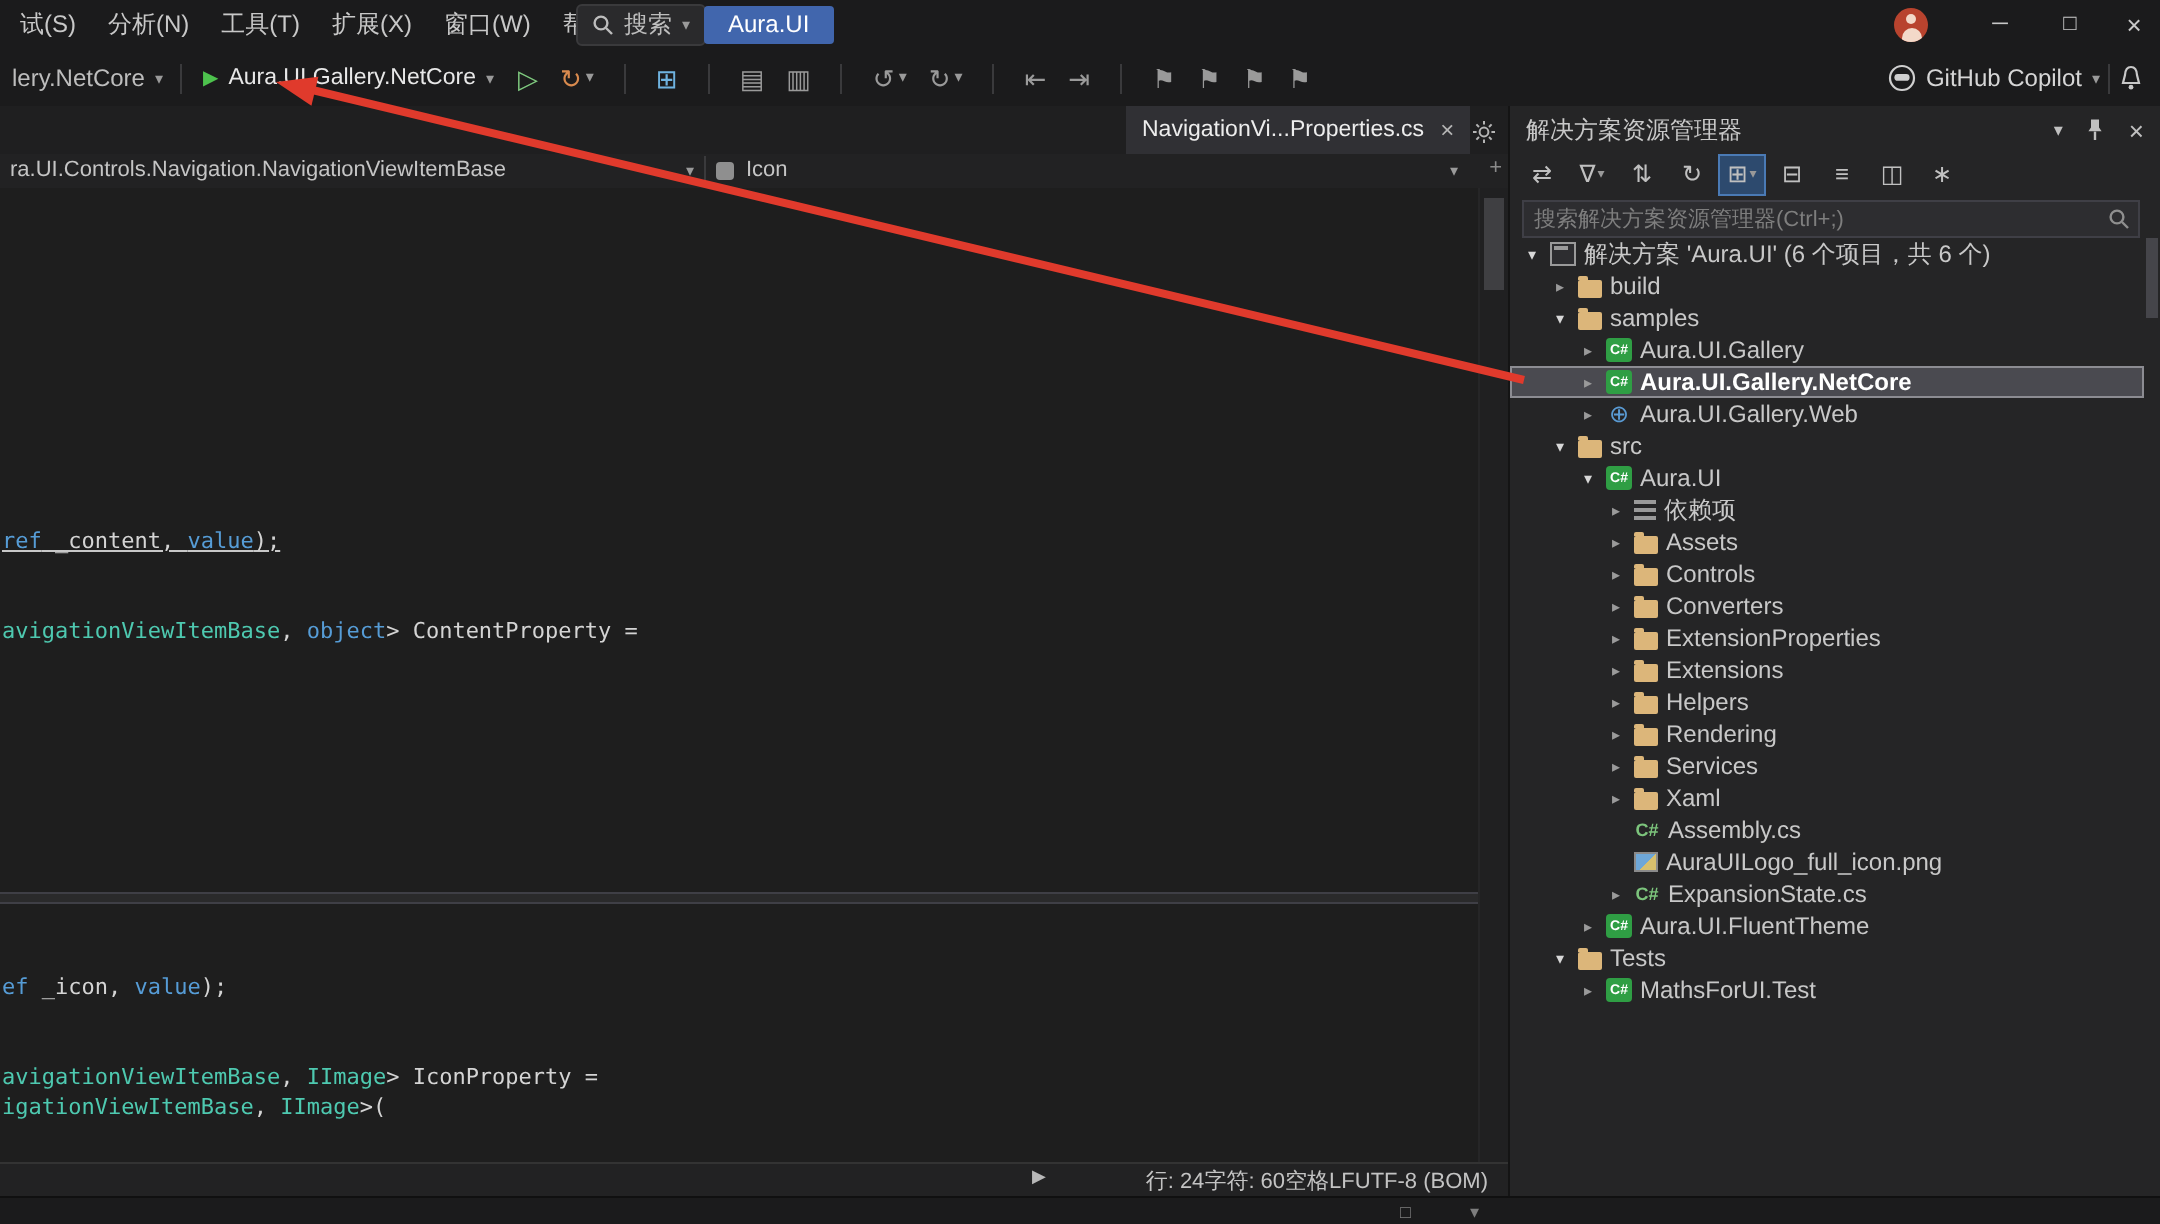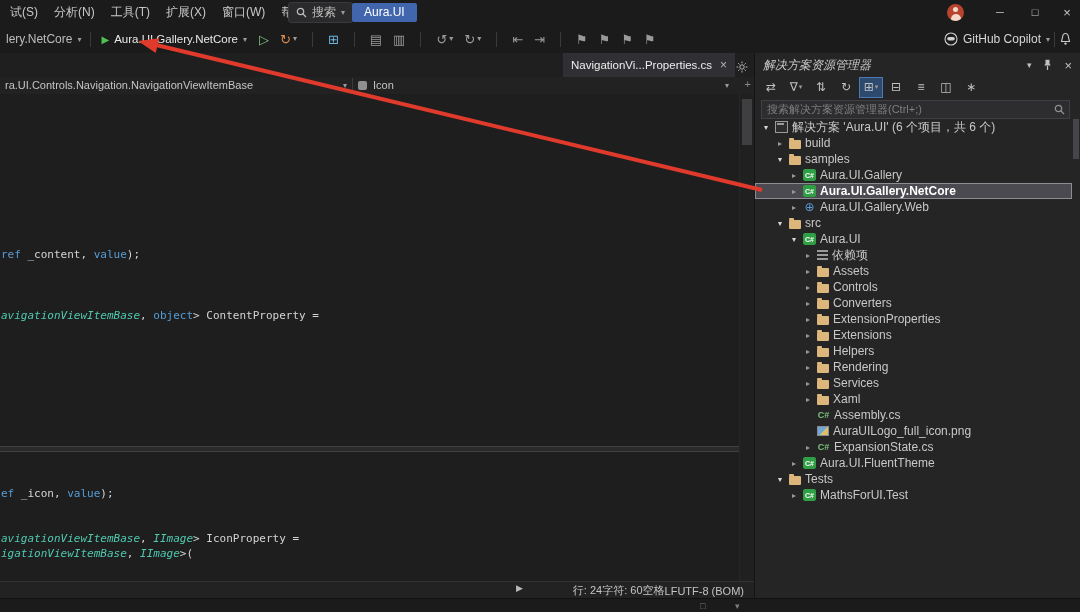--- a/index.html
+++ b/index.html
@@ -43,34 +43,34 @@
               border-bottom:1px solid #a3a3a3;font-size:11px;color:#c5c5c5;}
   .crumb{position:absolute;top:0;height:16px;display:flex;align-items:center;gap:6px;padding:0 5px;}
   .crumbtext{white-space:nowrap;overflow:hidden;}
   .bcdiv{position:absolute;left:352px;top:1px;width:1px;height:14px;background:#3a3a3c;}
   .member .dd{margin-left:auto;}
   .membericon{width:9px;height:9px;border-radius:2px;background:#8f8f8f;flex:none;}
   .splitbtn{position:absolute;right:3px;top:1px;color:#8a8a8a;font-size:11px;}
   .pane{position:absolute;left:0;width:739px;background:#1e1e1e;overflow:hidden;}
   .code-line{position:absolute;left:1px;white-space:pre;
              font-family:"DejaVu Sans Mono","Liberation Mono",monospace;font-size:11px;line-height:15px;}
-  .tok-k{color:#569cd6;} .tok-t{color:#4ec9b0;font-style:italic;} .tok-d{color:#d4d4d4;}
+  .tok-k{color:#569cd6;} .tok-t{color:#4ec9b0;} .tok-d{color:#d4d4d4;}
   .splitter{position:absolute;left:0;top:393px;width:100%;height:6px;background:#2a2a2b;
             border-top:1px solid #3f3f46;border-bottom:1px solid #3f3f46;box-sizing:border-box;}
   .vscroll{position:absolute;right:0;top:41px;width:14px;height:487px;background:#202021;border-left:1px solid #262627;}
   .vthumb{position:absolute;left:2px;top:5px;width:10px;height:46px;background:#3f3f42;}
   .docstatus{position:absolute;left:0;top:528px;width:100%;height:17px;background:#222223;
              border-top:1px solid #333;font-size:11px;color:#c3c3c3;}
   .dsplay{position:absolute;left:516px;top:1px;color:#b8b8b8;font-size:9px;}
   .dsitems{position:absolute;right:10px;top:0;height:17px;display:flex;gap:0;align-items:center;}
   
   .sepanel{position:absolute;left:754px;top:53px;width:326px;height:545px;background:#252526;
            border-left:1px solid #141414;color:#c8c8c8;box-sizing:border-box;}
   .petitle{position:absolute;top:2px;left:0;width:100%;height:20px;display:flex;align-items:center;font-size:12px;}
-  .petext{margin-left:8px;font-style:italic;}
+  .petext{margin-left:8px;}
   .peicons{position:absolute;right:8px;top:0;height:20px;display:flex;gap:12px;align-items:center;}
   .peicon{color:#c0c0c0;font-size:11px;}
   .petools{position:absolute;top:23px;left:5px;height:22px;display:flex;align-items:center;gap:3px;}
   .petool{height:19px;min-width:20px;display:flex;align-items:center;justify-content:center;
           font-size:12px;color:#c0c0c0;padding:0 1px;}
   .petool.sel{background:#2d4a6e;outline:1px solid #4a7ab5;}
   .mini-dd{font-size:7px;margin-left:1px;color:#999;}
   .pesearch{position:absolute;top:47px;left:6px;right:10px;height:17px;background:#2d2d30;
             border:1px solid #3f3f46;display:flex;align-items:center;font-size:11px;color:#7e7e7e;}
   .peplaceholder{margin-left:5px;flex:1;white-space:nowrap;overflow:hidden;}
@@ -241,21 +241,21 @@
       <div class="bcdiv"></div>
       <div class="crumb member" style="left:353px;right:20px">
         <span class="membericon"></span>
         <span class="crumbtext">Icon</span>
         <span class="dd">▾</span>
       </div>
       <span class="splitbtn">+</span>
     </div>
 
     <div class="pane" id="paneTop" style="top:41px;height:352px">
-        <div class="code-line" style="top: 153px;"><span class="tok-k">ref</span><span class="tok-d"> _content, </span><span class="tok-k">value</span><span class="tok-d">);</span></div>
+        <div class="code-line" style="top: 169px; text-decoration: underline;"><span class="tok-k">ref</span><span class="tok-d"> _content, </span><span class="tok-k">value</span><span class="tok-d">);</span></div>
         <div class="code-line" style="top: 214px;"><span class="tok-t">avigationViewItemBase</span><span class="tok-d">, </span><span class="tok-k">object</span><span class="tok-d">&gt; ContentProperty =</span></div>
       </div>
     <div class="splitter"></div>
     <div class="pane" id="paneBottom" style="top:399px;height:129px">
         <div class="code-line" style="top: 34px;"><span class="tok-k">ef</span><span class="tok-d"> _icon, </span><span class="tok-k">value</span><span class="tok-d">);</span></div>
         <div class="code-line" style="top: 94px;"><span class="tok-t">igationViewItemBase</span><span class="tok-d">, </span><span class="tok-t">IImage</span><span class="tok-d">&gt;(</span></div>
         <div class="code-line" style="top: 79px;"><span class="tok-t">avigationViewItemBase</span><span class="tok-d">, </span><span class="tok-t">IImage</span><span class="tok-d">&gt; IconProperty =</span></div>
       </div>
 
     <div class="vscroll">

